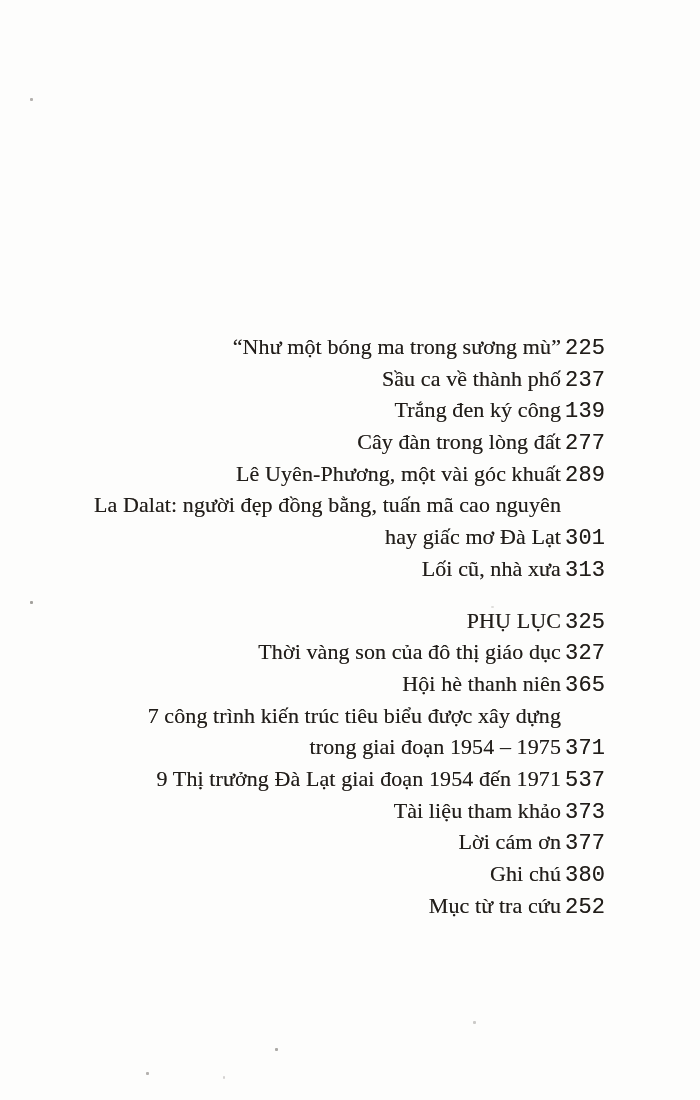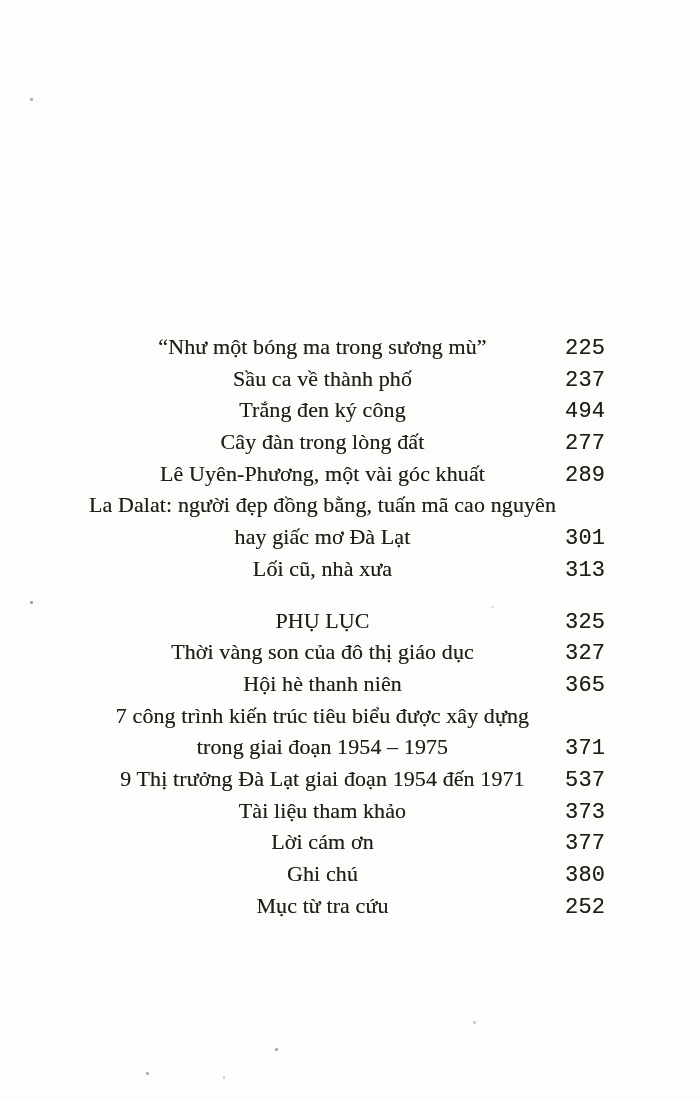--- a/index.html
+++ b/index.html
@@ -32,21 +32,21 @@
   .toc-section { margin: 0; }
   .toc-section + .toc-section { margin-top: 20px; } 
   .toc-row {
     display: flex;
     justify-content: space-between;
     align-items: baseline;
     height: 31.7px;
     line-height: 31.7px;
     white-space: nowrap;
   }
-  .toc-title { flex: 1 1 auto; text-align: center; }
+  .toc-title { flex: 1 1 auto; text-align: right; }
   .toc-page  { flex: 0 0 auto; text-align: right; min-width: 44px; font-family: Liberation Mono, monospace; }
   
   .speck {
     position: absolute;
     background: #5a554f;
     border-radius: 1px;
   }
   .speck.s1 { left: 30px;  top: 98px;   width: 3px; height: 3px; opacity: .45; }
   .speck.s2 { left: 30px;  top: 601px;  width: 3px; height: 3px; opacity: .55; }
   .speck.s3 { left: 491px; top: 606px;  width: 3px; height: 2px; opacity: .18; }
@@ -64,21 +64,21 @@
         <div class="toc-row">
           <span class="toc-title">“Như một bóng ma trong sương mù”</span>
           <span class="toc-page">225</span>
         </div>
         <div class="toc-row">
           <span class="toc-title">Sầu ca về thành phố</span>
           <span class="toc-page">237</span>
         </div>
         <div class="toc-row">
           <span class="toc-title">Trắng đen ký công</span>
-          <span class="toc-page">494</span>
+          <span class="toc-page">139</span>
         </div>
         <div class="toc-row">
           <span class="toc-title">Cây đàn trong lòng đất</span>
           <span class="toc-page">277</span>
         </div>
         <div class="toc-row">
           <span class="toc-title">Lê Uyên-Phương, một vài góc khuất</span>
           <span class="toc-page">289</span>
         </div>
         <div class="toc-row">

